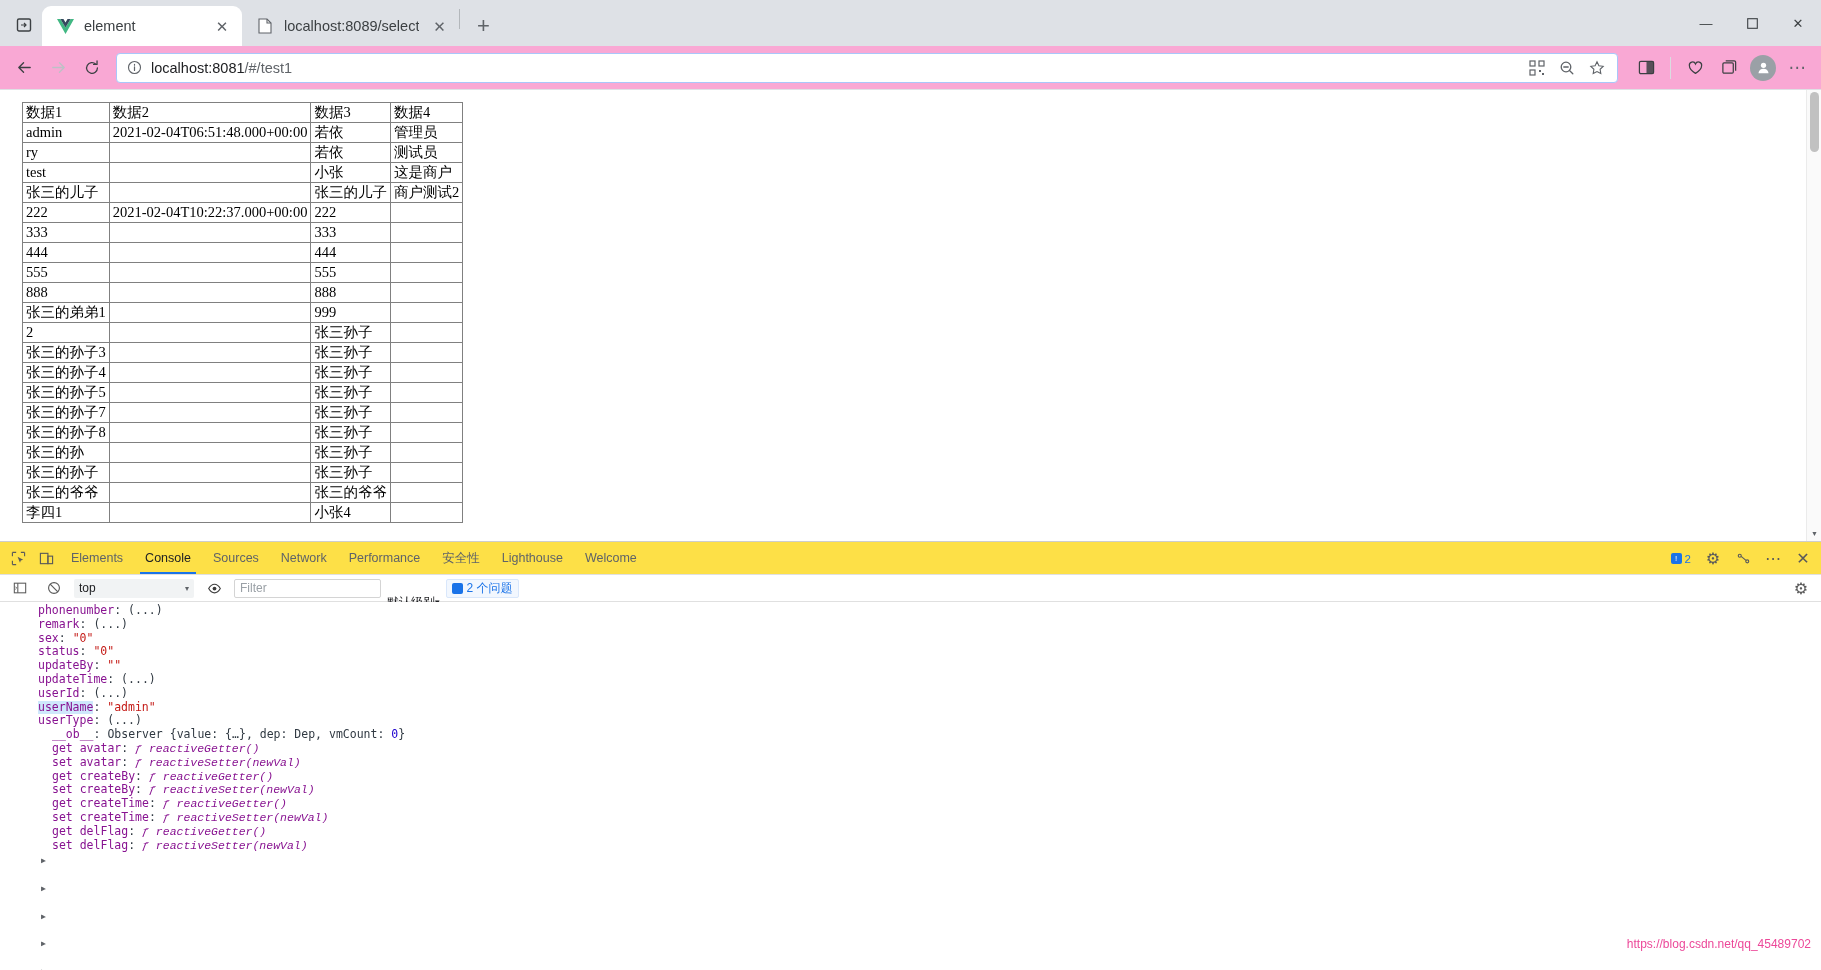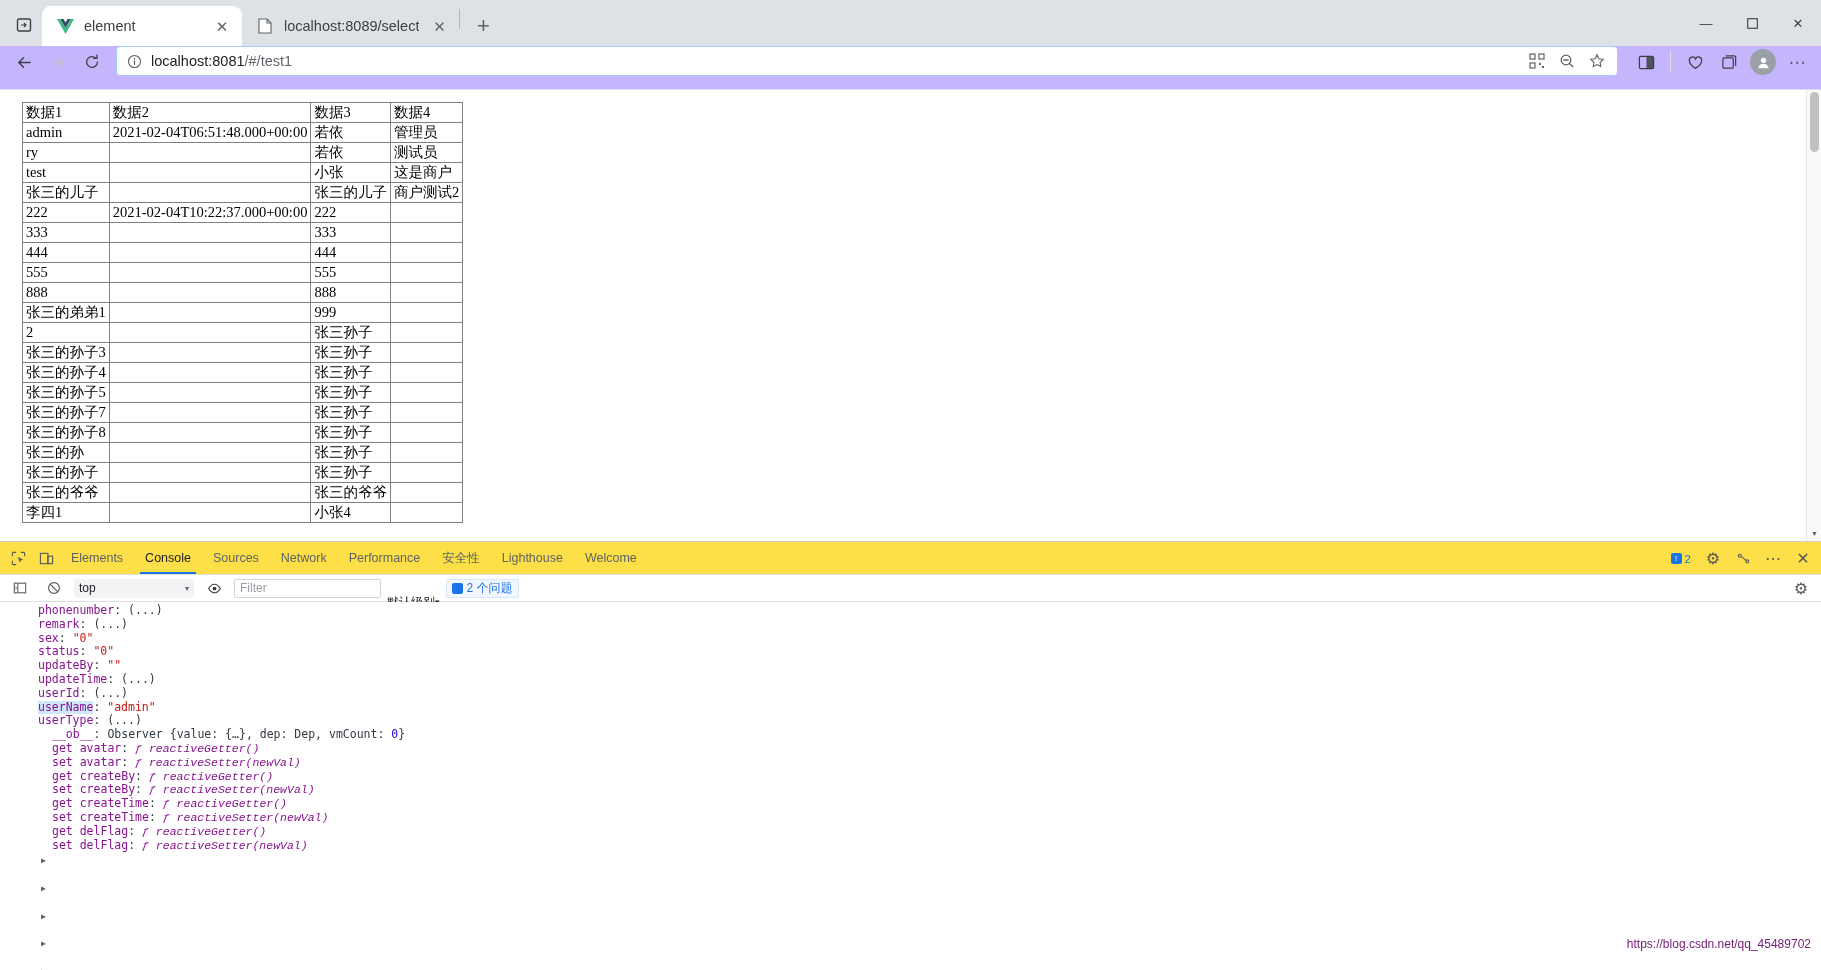--- a/index.html
+++ b/index.html
@@ -54,22 +54,22 @@
   .wincontrols {
     position:absolute; right:0; top:0; height:46px;
     display:flex; align-items:center;
   }
   .wincontrols div {
     width:46px; height:32px; display:flex; align-items:center;
     justify-content:center; color:#3c4043; font-size:13px;
   }
 
   .toolbar {
-    height: 44px; background:#c4b5fd;
-    display:flex; align-items:flex-start; padding: 0 8px;
+    height: 44px; background:#f9a8d4;
+    display:flex; align-items:center; padding: 0 8px;
     gap: 2px;
     border-bottom: 1px solid #dfe1e5;
   }
   .navbtn {
     width: 32px; height:32px; border-radius:50%;
     display:flex; align-items:center; justify-content:center;
     color:#5f6368; font-size:17px; flex:0 0 32px;
   }
   .navbtn.disabled { color:#bdc1c6; }
   .omnibox {
@@ -243,21 +243,21 @@
   .k-str { color:#c41a16; }
   .k-num { color:#1c00cf; }
   .k-plain { color:#303942; }
   .k-fn { color:#881391; font-style: italic; font-family: Liberation Mono, monospace; }
   .k-dots { color:#303942; }
   .k-obs { color:#303942; }
   .k-getset { color:#881391; }
 
   .watermark {
     position:absolute; right: 10px; bottom: 18px;
-    font-size: 12px; color:#701a75;
+    font-size: 12px; color:#ec4899;
     font-family:"Liberation Sans", sans-serif;
   }
 </style>
 </head>
 <body>
 
 <div class="browser">
 
   <div class="tabstrip">
     <div class="tabstrip-left-icon">

